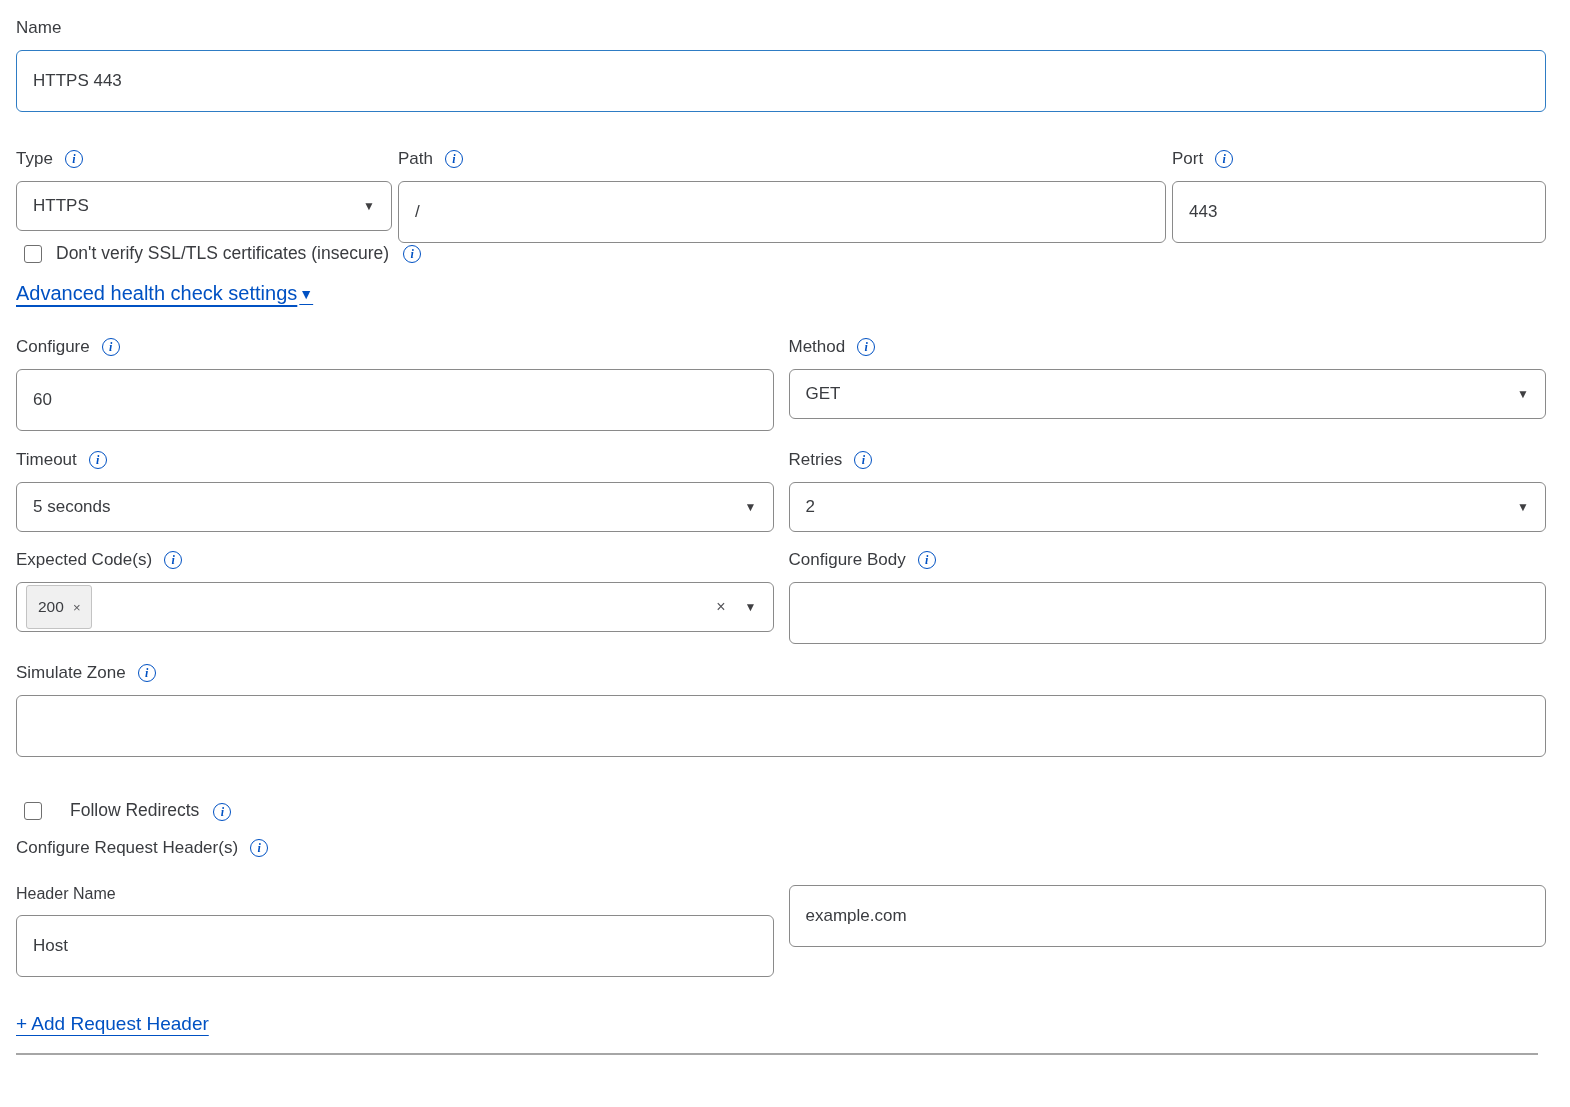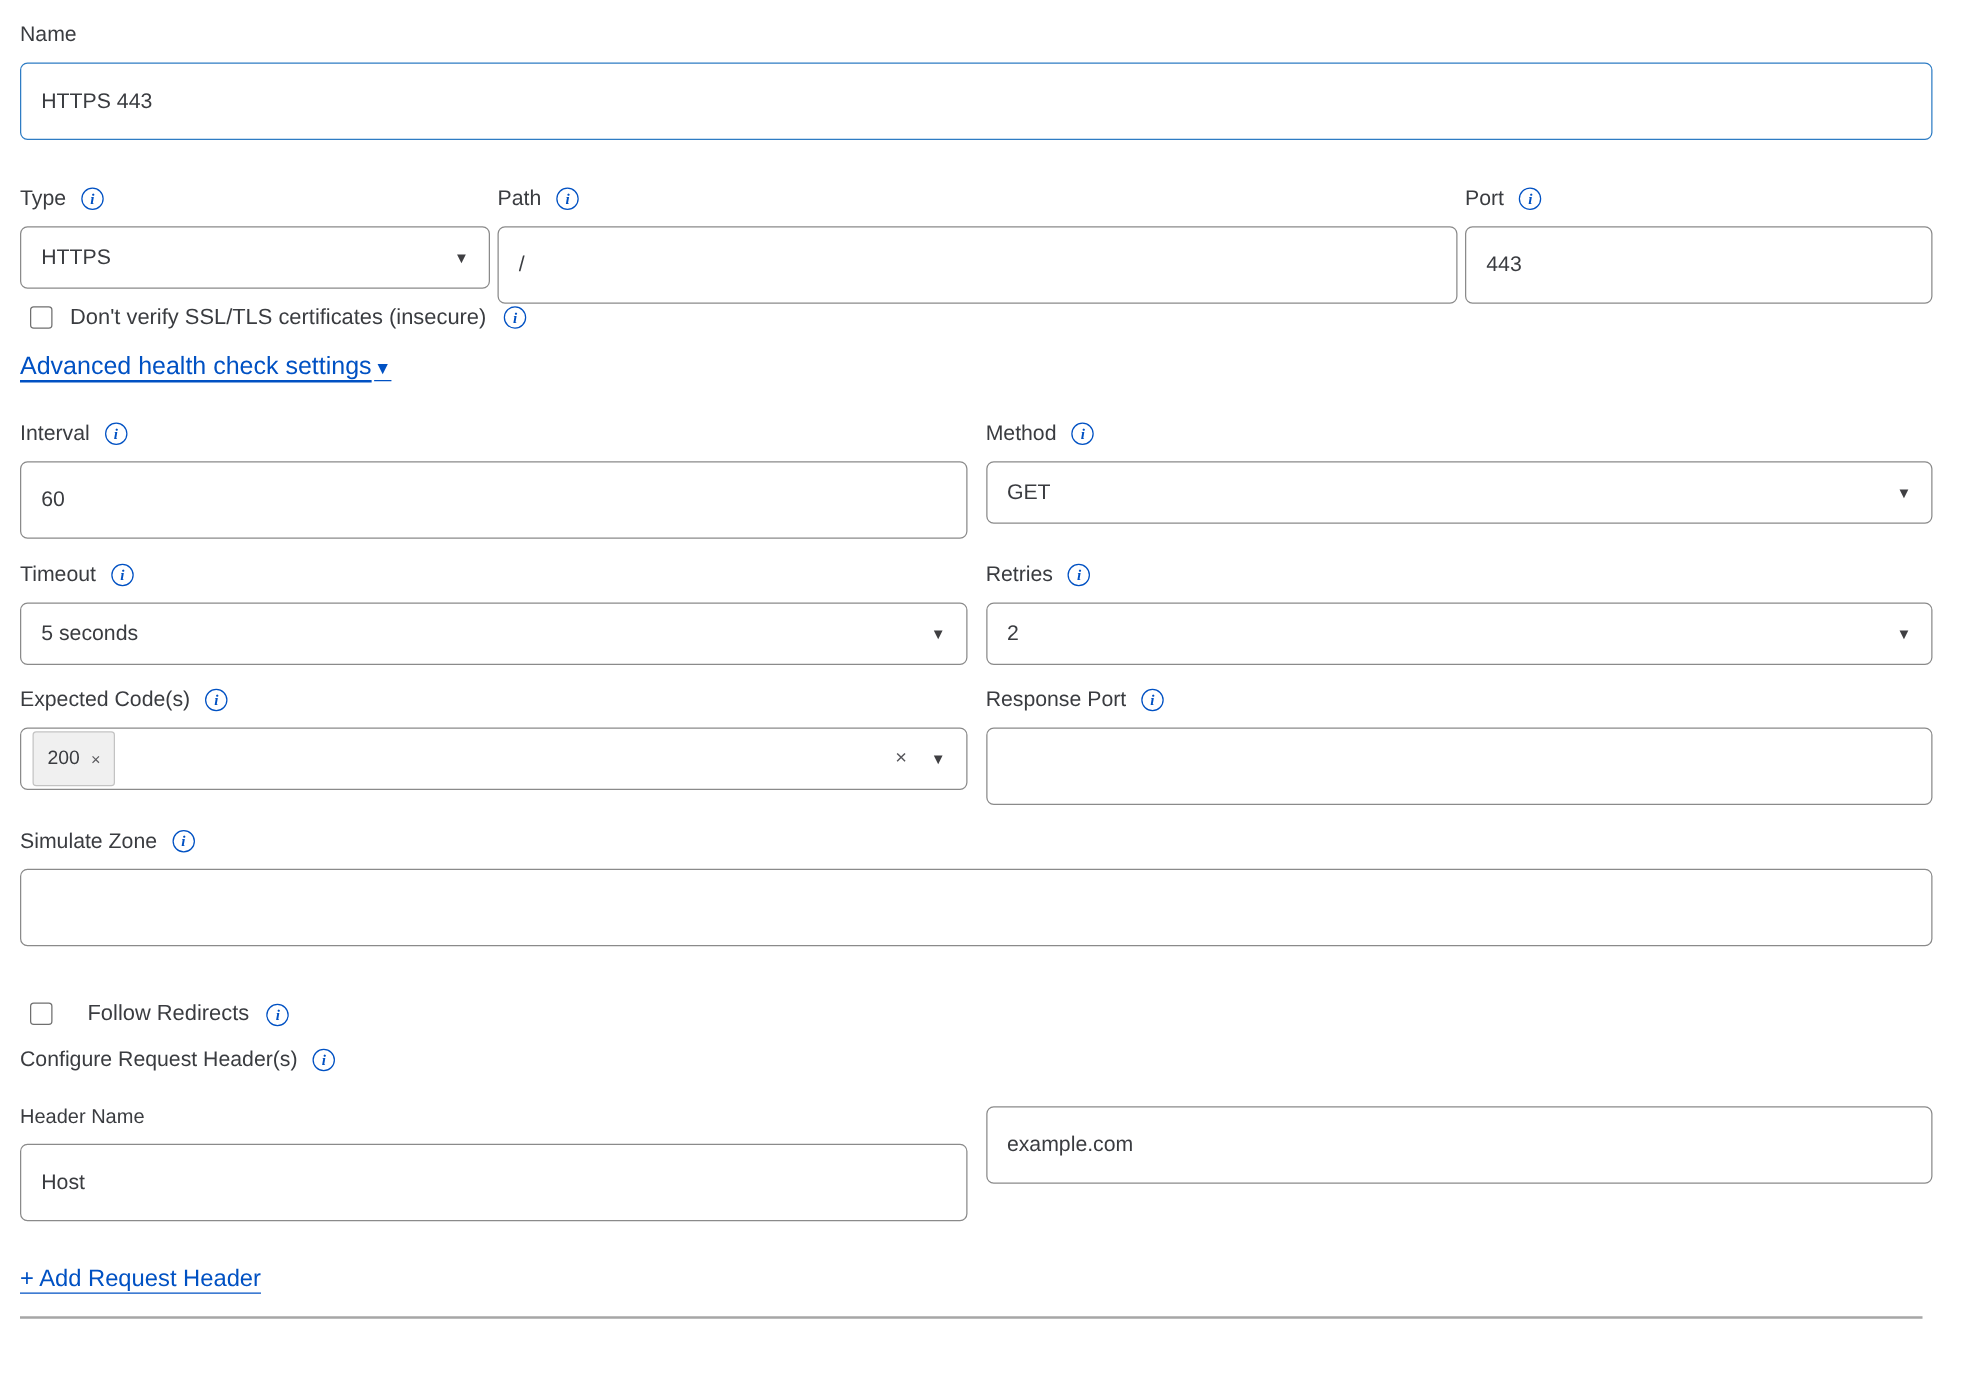--- a/index.html
+++ b/index.html
@@ -126,21 +126,21 @@
 
 <a class="link adv-link">
   <span>Advanced health check settings</span>
     <span class="adv-caret">▼</span>
 </a>
 
 
 <div class="grid-2 mt-sec">
   <div>
     <div class="label-row">
-      <span>Interval</span>
+      <span>Configure</span>
       <span class="info-icon">i</span>
     </div>
     <input class="tb" value="60" style="">
   </div>
   <div>
     <div class="label-row">
       <span>Method</span>
       <span class="info-icon">i</span>
     </div>
     <div class="selectbox">
@@ -187,21 +187,21 @@
         <span class="tag-x">×</span>
       </span>
       <span class="multi-right">
         <span class="clear-x">×</span>
         <span class="caret">▼</span>
       </span>
     </div>
   </div>
   <div>
     <div class="label-row">
-      <span>Response Port</span>
+      <span>Configure Body</span>
       <span class="info-icon">i</span>
     </div>
     <input class="tb" value="" style="">
   </div>
 </div>
 
 
 <div class="mt-19">
   <div class="label-row">
     <span>Simulate Zone</span>

